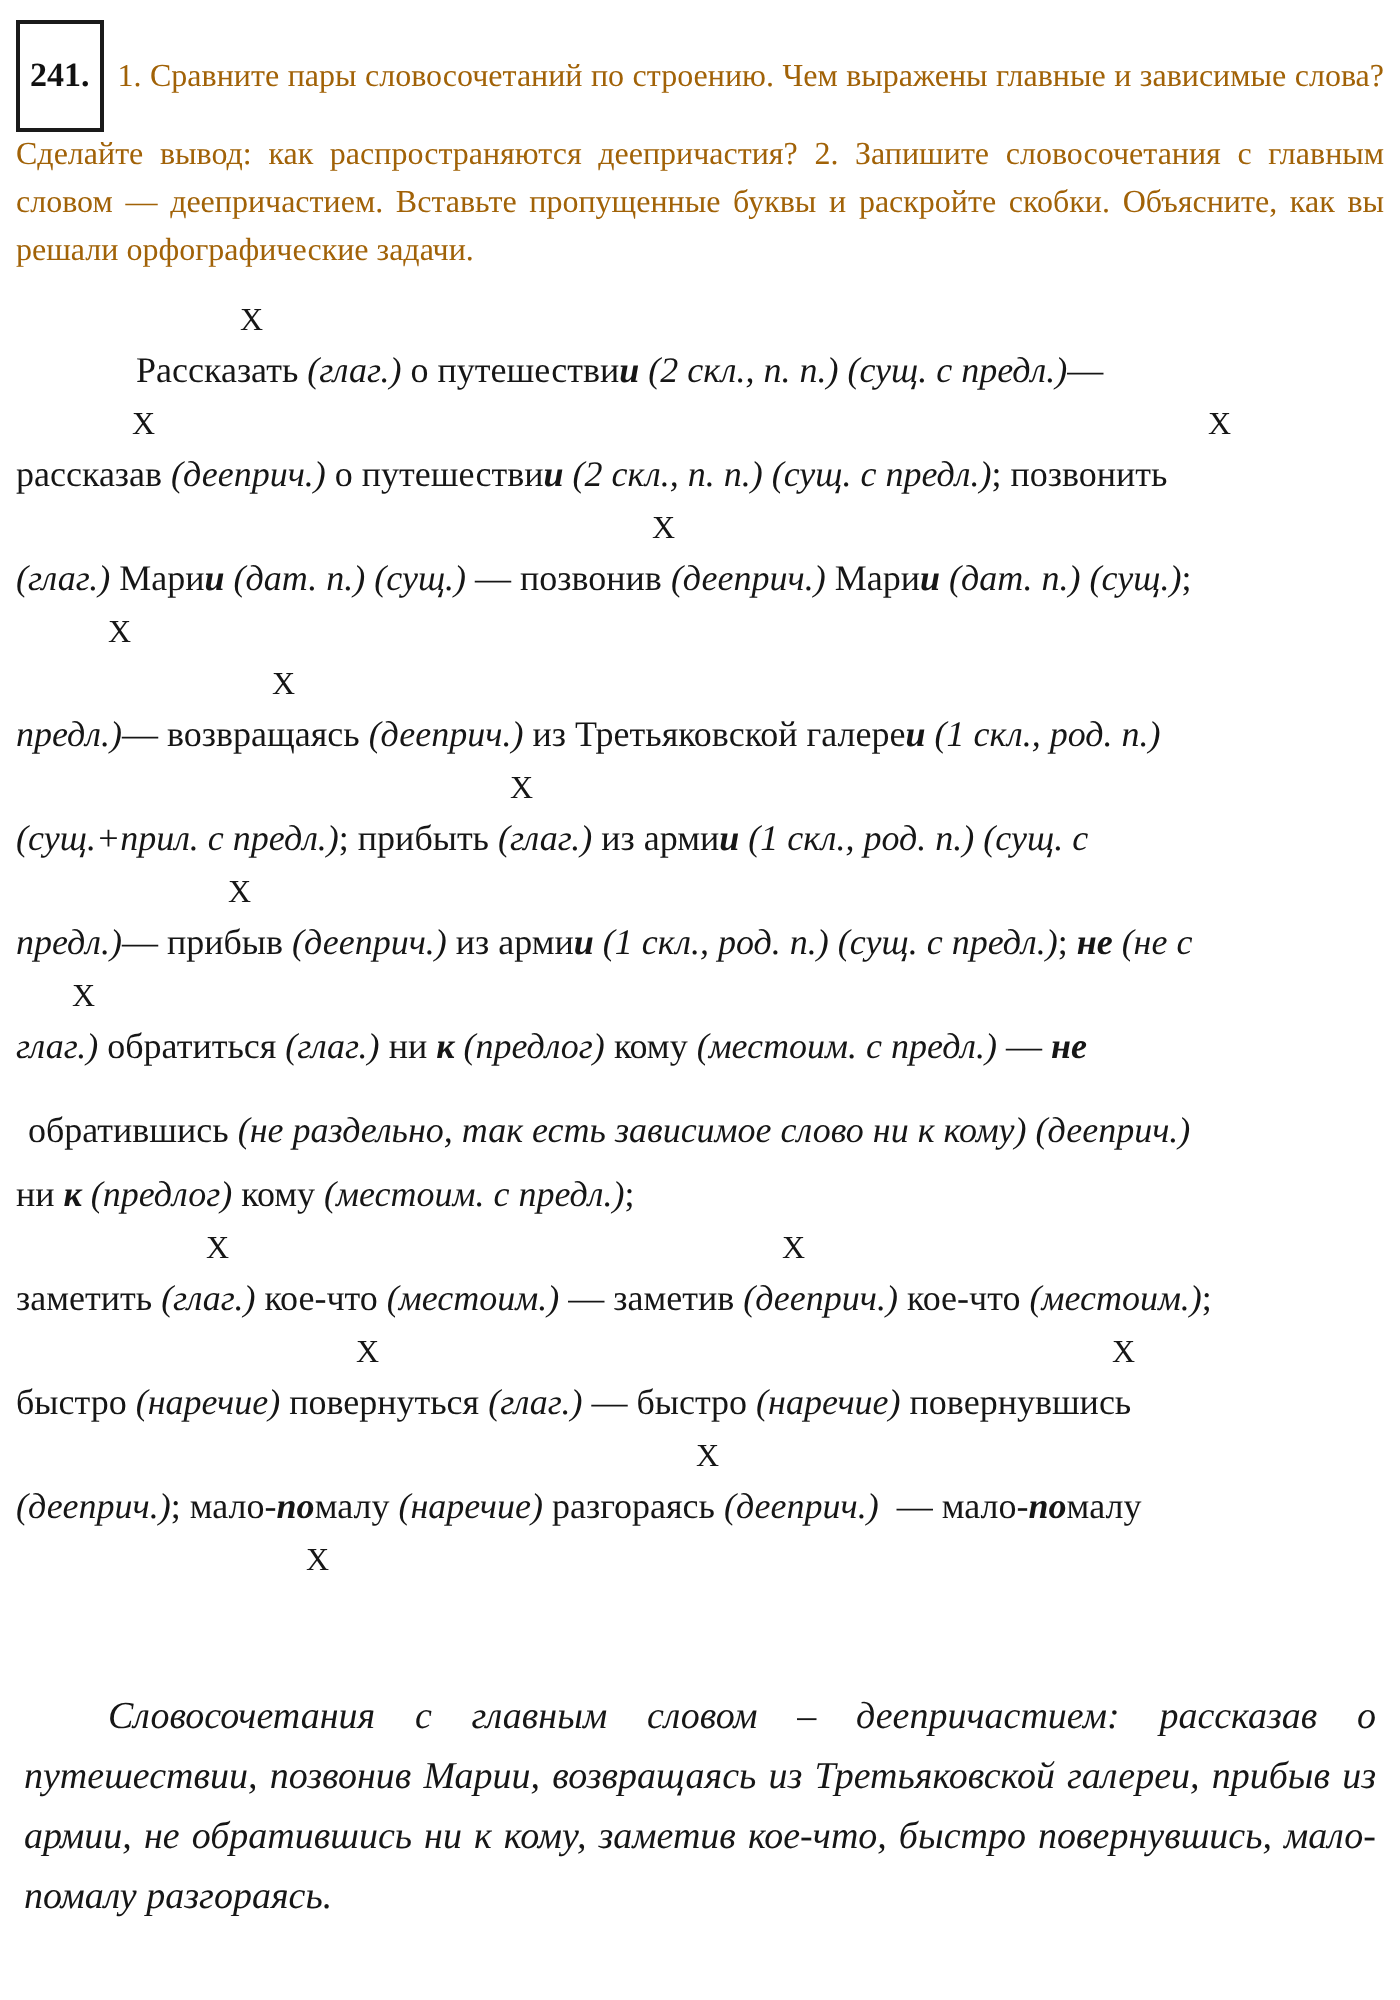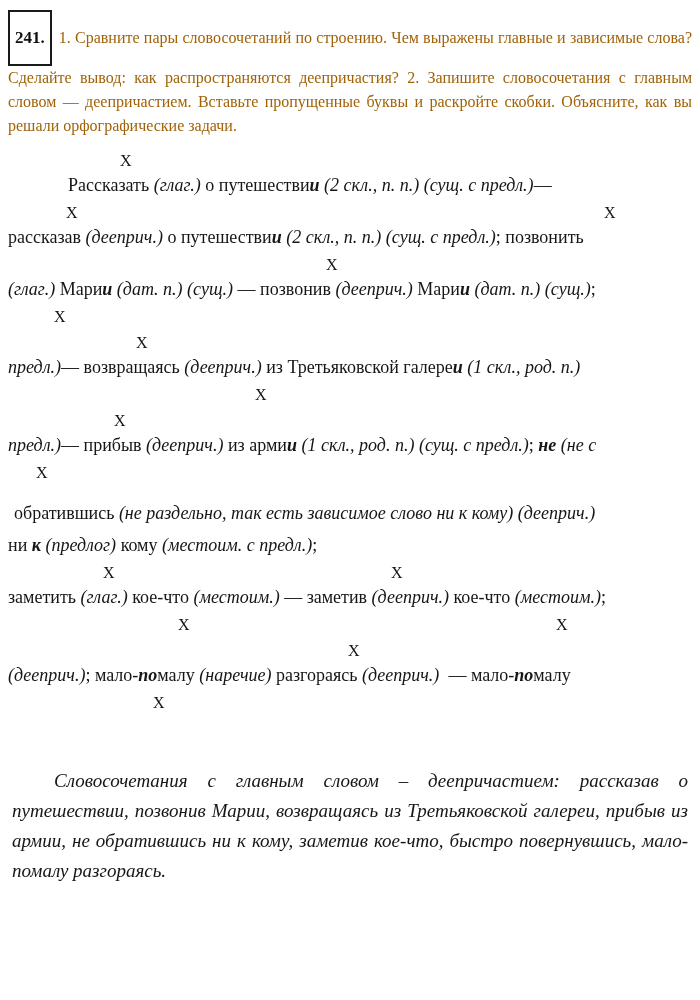--- a/index.html
+++ b/index.html
@@ -91,50 +91,53 @@
     <div class="line">
       <div class="xrow">
         <span class="xmark" style="left: 128px;">X</span>
       </div>
       <div class="ltext"><span class="seg it">предл.)</span><span class="seg">— возвращаясь </span><span class="seg it">(дееприч.)</span><span class="seg"> из Третьяковской галере</span><span class="seg bit">и</span><span class="seg"> </span><span class="seg it">(1 скл., род. п.)</span></div>
     </div>
     <div class="line">
       <div class="xrow">
         <span class="xmark" style="left: 247px;">X</span>
       </div>
+      <div class="ltext"><span class="seg it">(сущ.+прил. с предл.)</span><span class="seg">; прибыть </span><span class="seg it">(глаг.)</span><span class="seg"> из арми</span><span class="seg bit">и</span><span class="seg"> </span><span class="seg it">(1 скл., род. п.) (сущ. с</span></div>
     </div>
     <div class="line">
       <div class="xrow">
         <span class="xmark" style="left: 106px;">X</span>
       </div>
       <div class="ltext"><span class="seg it">предл.)</span><span class="seg">— прибыв </span><span class="seg it">(дееприч.)</span><span class="seg"> из арми</span><span class="seg bit">и</span><span class="seg"> </span><span class="seg it">(1 скл., род. п.) (сущ. с предл.)</span><span class="seg">; </span><span class="seg bit">не</span><span class="seg"> </span><span class="seg it">(не с</span></div>
     </div>
     <div class="line">
       <div class="xrow">
         <span class="xmark" style="left: 28px;">X</span>
       </div>
+      <div class="ltext"><span class="seg it">глаг.)</span><span class="seg"> обратиться </span><span class="seg it">(глаг.)</span><span class="seg"> ни </span><span class="seg bit">к</span><span class="seg"> </span><span class="seg it">(предлог)</span><span class="seg"> кому </span><span class="seg it">(местоим. с предл.)</span><span class="seg"> — </span><span class="seg bit">не</span></div>
     </div>
     <div class="line" style="margin-top: 16px;">
       <div class="ltext" style="padding-left: 6px;"><span class="seg">обратившись </span><span class="seg it">(не раздельно, так есть зависимое слово ни к кому) (дееприч.)</span></div>
     </div>
     <div class="line">
       <div class="ltext"><span class="seg">ни </span><span class="seg bit">к</span><span class="seg"> </span><span class="seg it">(предлог)</span><span class="seg"> кому </span><span class="seg it">(местоим. с предл.)</span><span class="seg">;</span></div>
     </div>
     <div class="line">
       <div class="xrow">
         <span class="xmark" style="left: 95px;">X</span>
         <span class="xmark" style="left: 383px;">X</span>
       </div>
       <div class="ltext"><span class="seg">заметить </span><span class="seg it">(глаг.)</span><span class="seg"> кое-что </span><span class="seg it">(местоим.)</span><span class="seg"> — заметив </span><span class="seg it">(дееприч.)</span><span class="seg"> кое-что </span><span class="seg it">(местоим.)</span><span class="seg">;</span></div>
     </div>
     <div class="line">
       <div class="xrow">
         <span class="xmark" style="left: 170px;">X</span>
         <span class="xmark" style="left: 548px;">X</span>
       </div>
+      <div class="ltext"><span class="seg">быстро </span><span class="seg it">(наречие)</span><span class="seg"> повернуться </span><span class="seg it">(глаг.)</span><span class="seg"> — быстро </span><span class="seg it">(наречие)</span><span class="seg"> повернувшись</span></div>
     </div>
     <div class="line">
       <div class="xrow">
         <span class="xmark" style="left: 340px;">X</span>
       </div>
       <div class="ltext"><span class="seg it">(дееприч.)</span><span class="seg">; мало-</span><span class="seg bit">по</span><span class="seg">малу </span><span class="seg it">(наречие)</span><span class="seg"> разгораясь </span><span class="seg it">(дееприч.)</span><span class="seg">  — мало-</span><span class="seg bit">по</span><span class="seg">малу</span></div>
     </div>
     <div class="line">
       <div class="xrow">
         <span class="xmark" style="left: 145px;">X</span>

